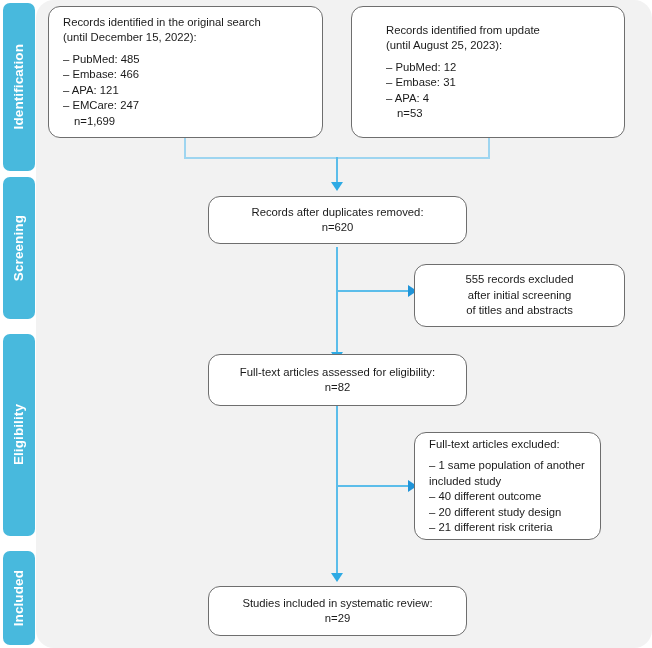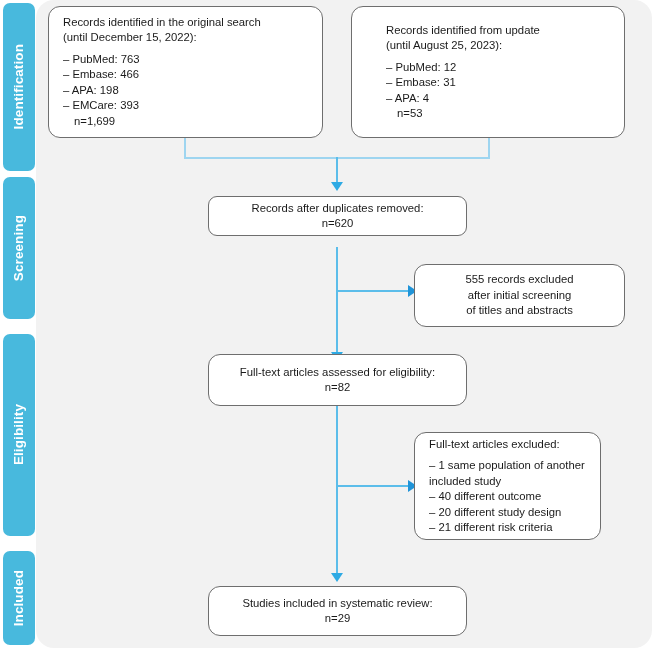--- a/index.html
+++ b/index.html
@@ -124,24 +124,24 @@
   </div>
   <div class="stage-tab" style="top:551px;height:94px;">
     <span>Included</span>
   </div>
 
   <div class="box" style="left:48px;top:6px;width:275px;height:132px;">
     <div class="inner lead-in">
       <div class="hdr">Records identified in the original search
 (until December 15, 2022):</div>
       <ul>
-        <li>– PubMed: 763</li>
+        <li>– PubMed: 485</li>
         <li>– Embase: 466</li>
-        <li>– APA: 198</li>
-        <li>– EMCare: 393</li>
+        <li>– APA: 121</li>
+        <li>– EMCare: 247</li>
         <li class="ntotal">n=1,699</li>
       </ul>
     </div>
   </div>
 
   <div class="box" style="left:351px;top:6px;width:274px;height:132px;padding-left:20px;">
     <div class="inner lead-in">
       <div class="hdr">Records identified from update
 (until August 25, 2023):</div>
       <ul>
@@ -152,21 +152,21 @@
       </ul>
     </div>
   </div>
 
   <div class="vline pale" style="left:184px;top:138px;height:21px;"></div>
   <div class="vline pale" style="left:488px;top:138px;height:21px;"></div>
   <div class="hline pale" style="left:184px;top:157px;width:306px;"></div>
   <div class="vline" style="left:336px;top:157px;height:27px;"></div>
   <div class="arrow-down" style="left:331px;top:182px;"></div>
 
-  <div class="box center" style="left:208px;top:196px;width:259px;height:40px;border-radius:9px;">
+  <div class="box center" style="left:208px;top:196px;width:259px;height:48px;">
     <div class="inner">
       <div>Records after duplicates removed:</div>
       <div>n=620</div>
     </div>
   </div>
 
   <div class="vline" style="left:336px;top:247px;height:110px;"></div>
   <div class="hline" style="left:336px;top:290px;width:74px;"></div>
   <div class="arrow-right" style="left:408px;top:285px;"></div>
 

